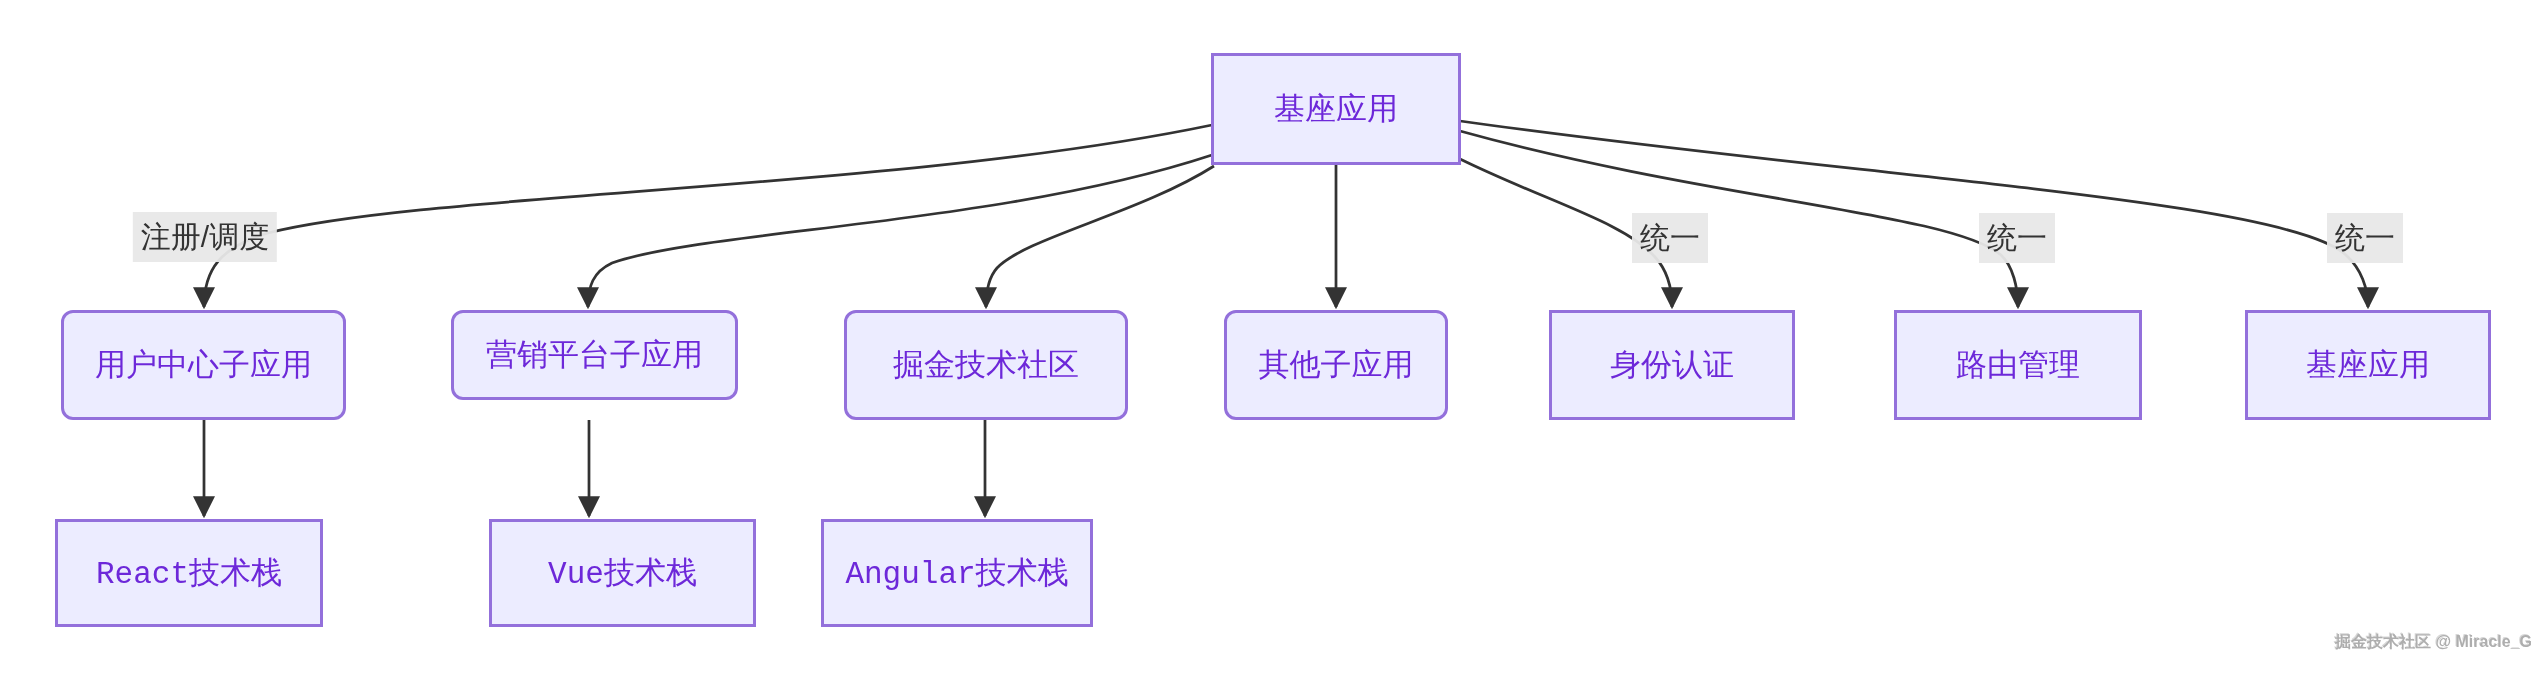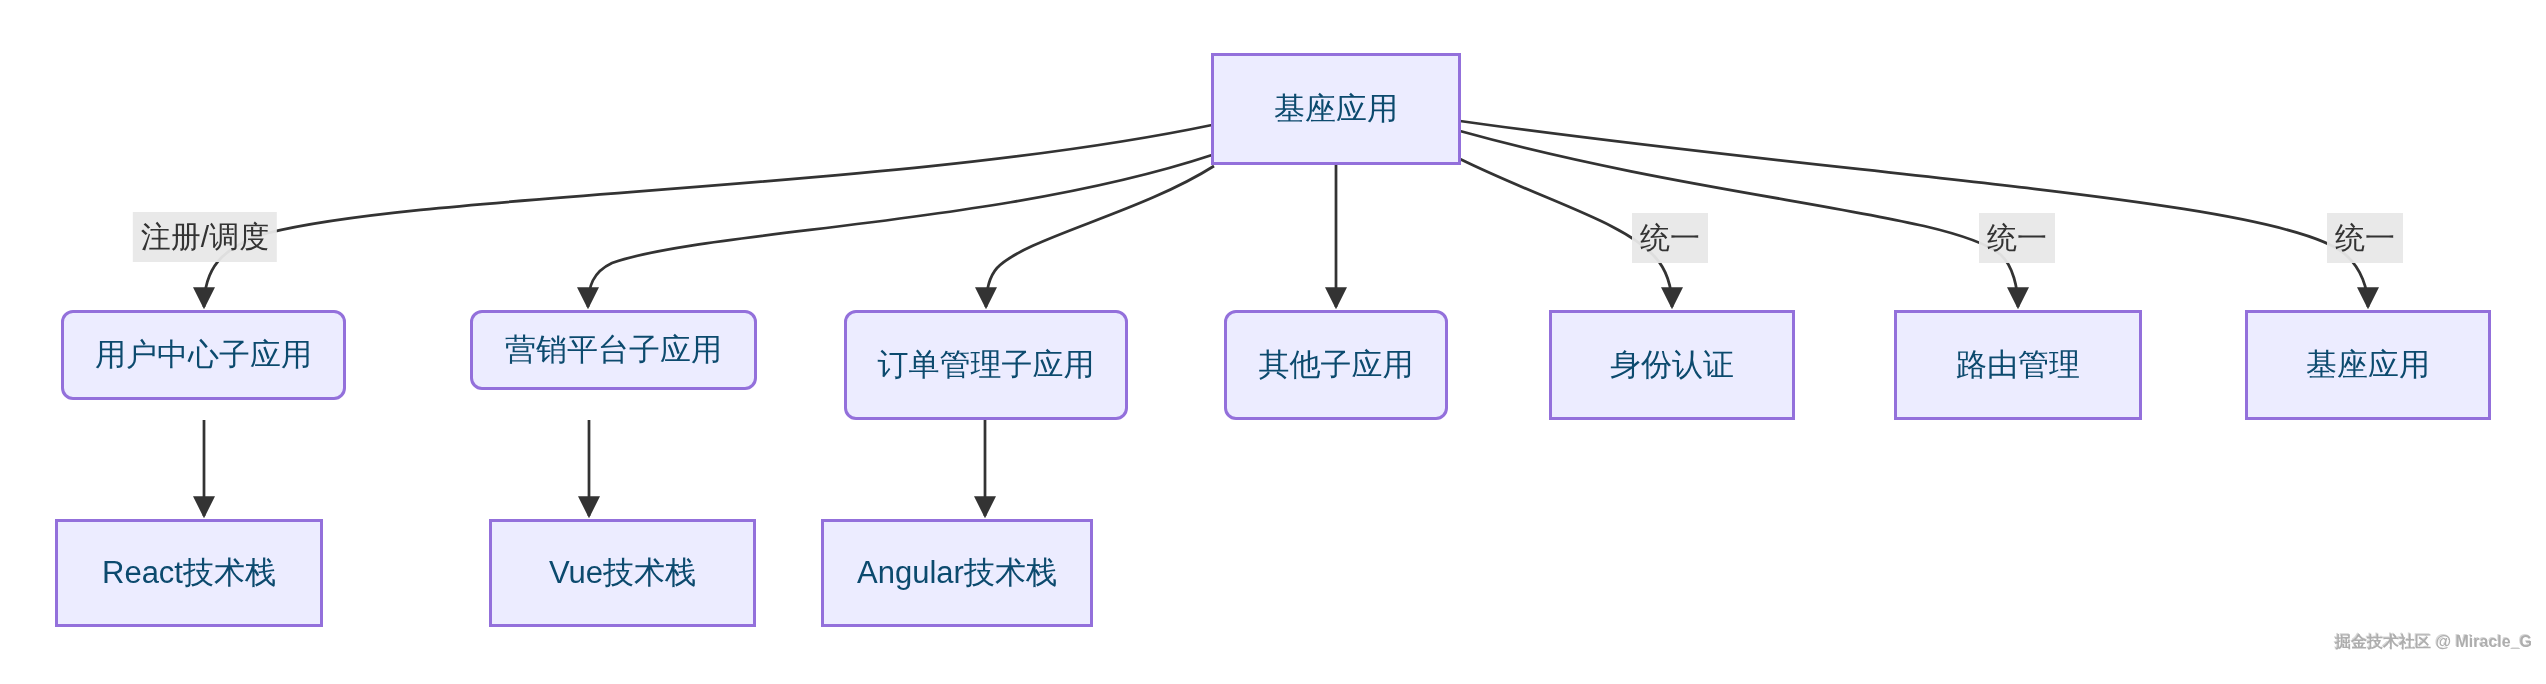--- a/index.html
+++ b/index.html
@@ -4,26 +4,26 @@
 <style>
   html,body{margin:0;padding:0;}
   body{font-family:"Liberation Sans","DejaVu Sans",sans-serif;background:#ffffff;}
   #canvas{position:relative;width:2546px;height:684px;background:#ffffff;overflow:hidden;}
   #edges{position:absolute;left:0;top:0;width:2546px;height:684px;z-index:0;}
   .edge{fill:none;stroke:#333333;stroke-width:2.75px;}
   .node{
     position:absolute;box-sizing:border-box;z-index:1;
     background:#ECECFF;border:3px solid #9370DB;
     display:flex;align-items:center;justify-content:center;
-    font-size:31px;color:#0c4a6e;white-space:nowrap;
+    font-size:31px;color:#6d28d9;white-space:nowrap;font-family:Liberation Mono, monospace;
   }
   .node.rounded{border-radius:12px;}
   #n-base{left:1211px;top:53px;width:250px;height:112px;}
-  #n-user{left:61px;top:310px;width:285px;height:90px;}
-  #n-marketing{left:470px;top:310px;width:287px;height:80px;}
+  #n-user{left:61px;top:310px;width:285px;height:110px;}
+  #n-marketing{left:451px;top:310px;width:287px;height:90px;}
   #n-order{left:844px;top:310px;width:284px;height:110px;}
   #n-other{left:1224px;top:310px;width:224px;height:110px;border-radius:12px;}
   #n-auth{left:1549px;top:310px;width:246px;height:110px;}
   #n-router{left:1894px;top:310px;width:248px;height:110px;}
   #n-error{left:2245px;top:310px;width:246px;height:110px;}
   #n-react{left:55px;top:519px;width:268px;height:108px;}
   #n-vue{left:456px;top:519px;width:267px;height:108px;margin-left:33px;}
   #n-angular{left:821px;top:519px;width:272px;height:108px;}
   .edge-label{
     position:absolute;z-index:2;transform:translate(-50%,-50%);
@@ -68,21 +68,21 @@
     <span>基座应用</span>
   </div>
 
   <div class="node rounded" id="n-user">
     <span>用户中心子应用</span>
   </div>
   <div class="node rounded" id="n-marketing">
     <span>营销平台子应用</span>
   </div>
   <div class="node rounded" id="n-order">
-    <span>订单管理子应用</span>
+    <span>掘金技术社区</span>
   </div>
   <div class="node rounded" id="n-other">
     <span>其他子应用</span>
   </div>
   <div class="node" id="n-auth">
     <span>身份认证</span>
   </div>
   <div class="node" id="n-router">
     <span>路由管理</span>
   </div>

